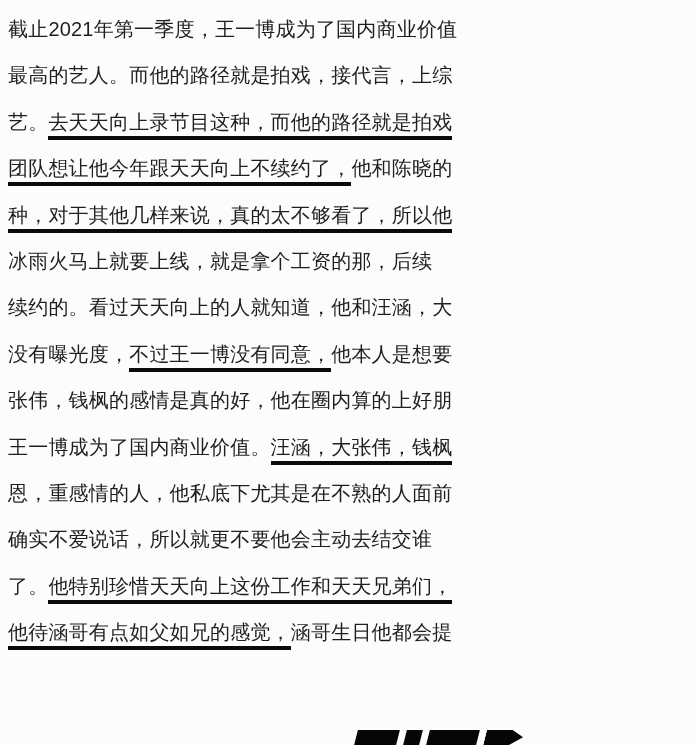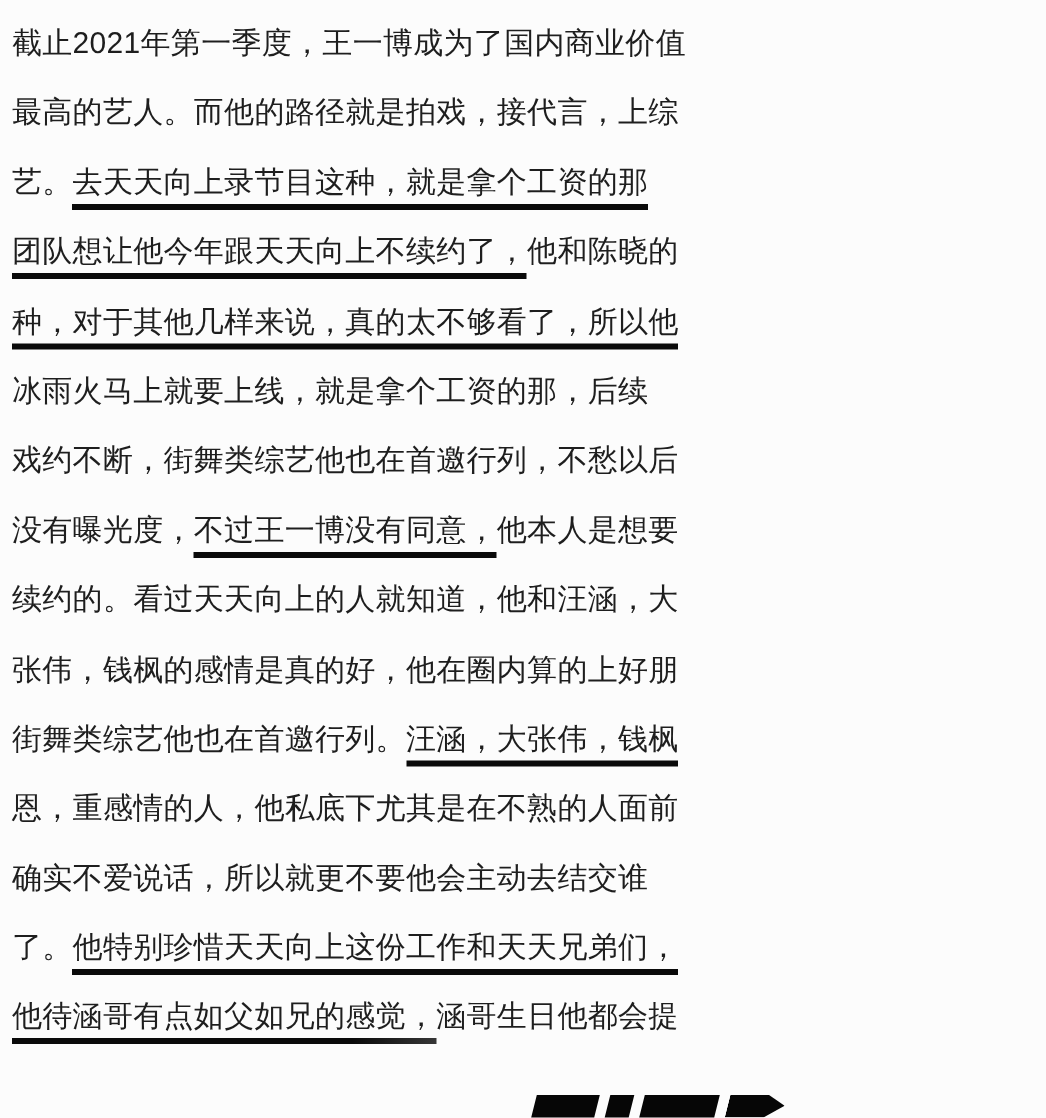--- a/index.html
+++ b/index.html
@@ -72,29 +72,28 @@
     width:38px;
     clip-path:polygon(0 0,68% 0,100% 48%,68% 100%,0 100%);
   }
 </style>
 </head>
 <body>
 
 <main class="article">
     <div class="line"><span class="seg">截止2021年第一季度，王一博成为了国内商业价值</span></div>
     <div class="line"><span class="seg">最高的艺人。而他的路径就是拍戏，接代言，上综</span></div>
-    <div class="line"><span class="seg">艺。</span><span class="seg u">去天天向上录节目这种，就是拿个工资的那</span></div>
+    <div class="line"><span class="seg">艺。</span><span class="seg u">去天天向上录节目这种，而他的路径就是拍戏</span></div>
     <div class="line"><span class="seg u">团队想让他今年跟天天向上不续约了，</span><span class="seg">他和陈晓的</span></div>
     <div class="line"><span class="seg u">种，对于其他几样来说，真的太不够看了，所以他</span></div>
     <div class="line"><span class="seg">冰雨火马上就要上线，就是拿个工资的那，后续</span></div>
-    <div class="line"><span class="seg">戏约不断，街舞类综艺他也在首邀行列，不愁以后</span></div>
+    <div class="line"><span class="seg">续约的。看过天天向上的人就知道，他和汪涵，大</span></div>
     <div class="line"><span class="seg">没有曝光度，</span><span class="seg u">不过王一博没有同意，</span><span class="seg">他本人是想要</span></div>
-    <div class="line"><span class="seg">续约的。看过天天向上的人就知道，他和汪涵，大</span></div>
     <div class="line"><span class="seg">张伟，钱枫的感情是真的好，他在圈内算的上好朋</span></div>
-    <div class="line"><span class="seg">街舞类综艺他也在首邀行列。</span><span class="seg u">汪涵，大张伟，钱枫</span></div>
+    <div class="line"><span class="seg">王一博成为了国内商业价值。</span><span class="seg u">汪涵，大张伟，钱枫</span></div>
     <div class="line"><span class="seg">恩，重感情的人，他私底下尤其是在不熟的人面前</span></div>
     <div class="line"><span class="seg">确实不爱说话，所以就更不要他会主动去结交谁</span></div>
     <div class="line"><span class="seg">了。</span><span class="seg u">他特别珍惜天天向上这份工作和天天兄弟们，</span></div>
     <div class="line"><span class="seg u">他待涵哥有点如父如兄的感觉，</span><span class="seg">涵哥生日他都会提</span></div>
   </main>
 
 <div class="fade-overlay"></div>
 
 <div class="cropped-marks">
   <i class="m1"></i>

